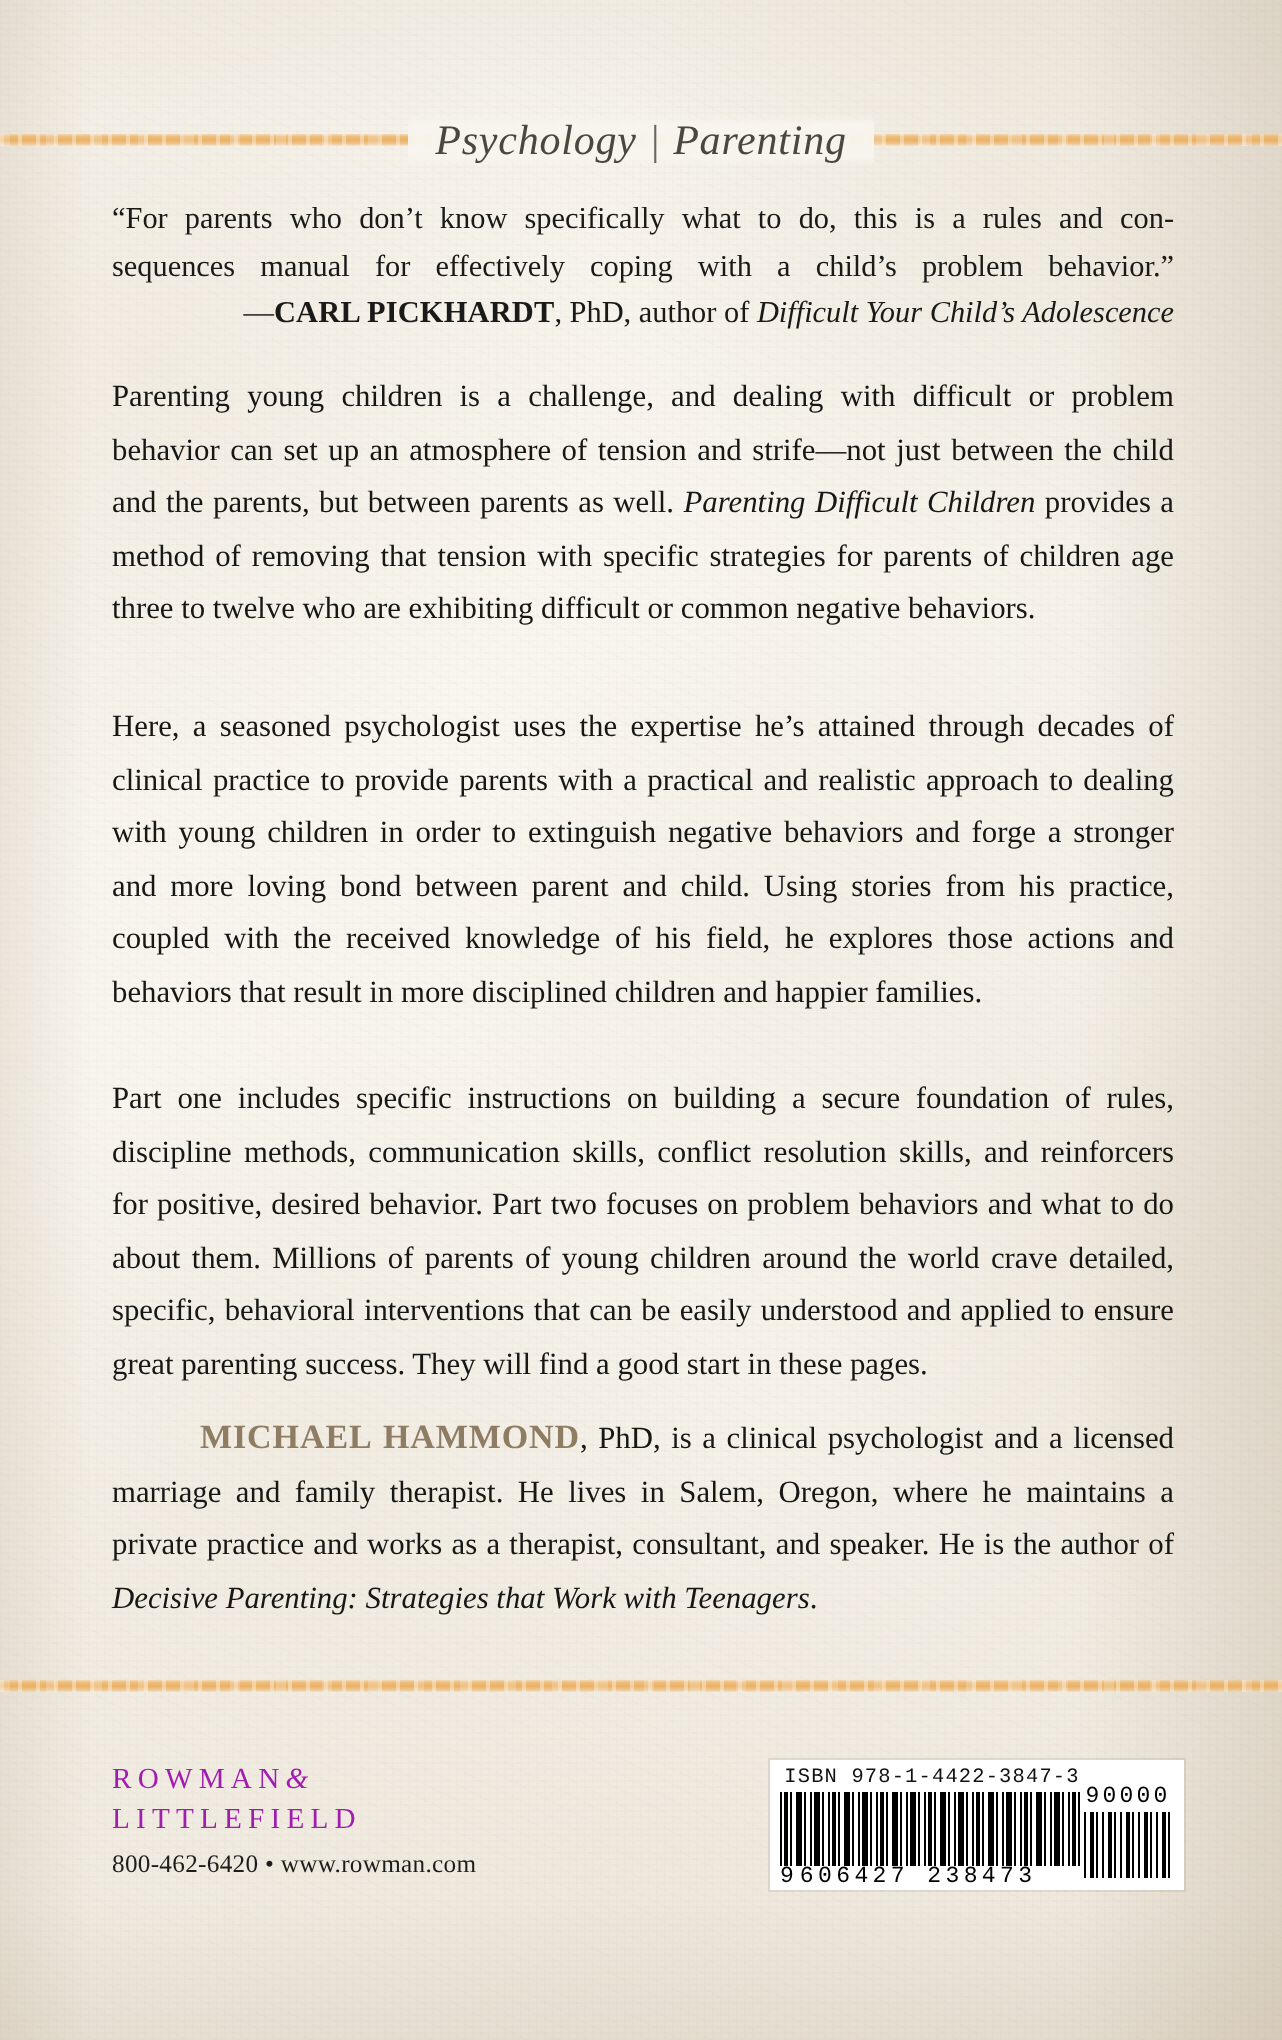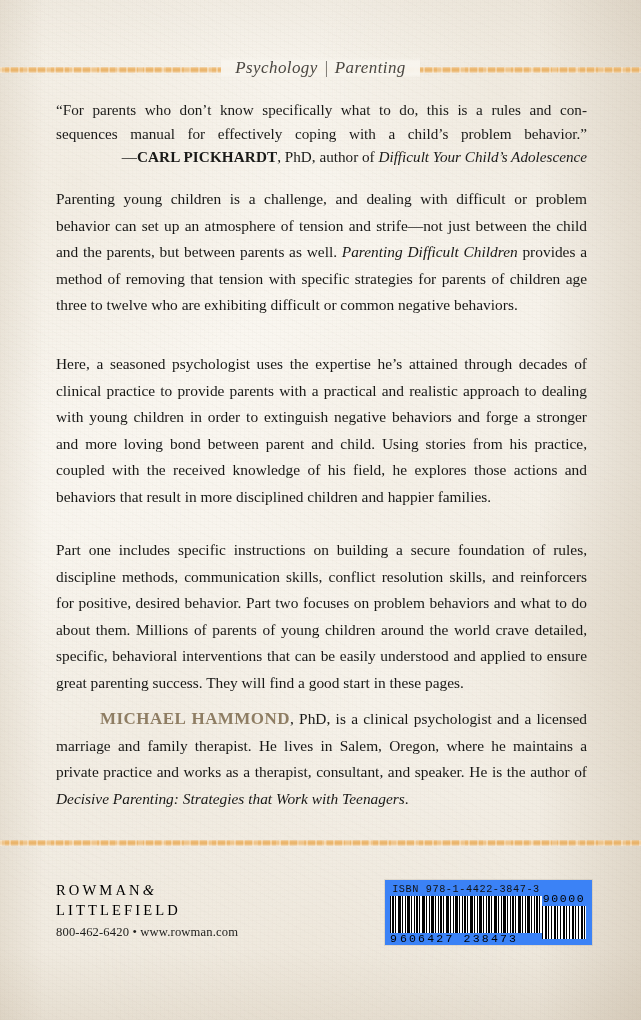--- a/index.html
+++ b/index.html
@@ -95,21 +95,21 @@
     left: 0;
     width: 641px;
     text-align: center;
     z-index: 3;
   }
   .category-inner {
     display: inline-block;
     padding: 0 14px;
     background: linear-gradient(180deg, rgba(248,245,238,0) 0%, rgba(248,245,238,.96) 18%, rgba(248,245,238,.96) 82%, rgba(248,245,238,0) 100%);
     font-style: italic;
-    font-size: 17px;
+    font-size: 21px;
     letter-spacing: .4px;
     color: #4a4742;
     white-space: nowrap;
   }
   .category-sep {
     padding: 0 6px;
     color: #6a6760;
   }
 
   
@@ -166,21 +166,21 @@
   .publisher {
     position: absolute;
     left: 56px;
     top: 881px;
     color: #222220;
   }
   .pub-logo {
     font-size: 14.6px;
     letter-spacing: 3.1px;
     line-height: 19.5px;
-    color: #000000;
+    color: #a21caf;
   }
   .pub-amp { font-style: italic; letter-spacing: 0; }
   .pub-contact {
     margin-top: 5px;
     font-size: 12.6px;
     letter-spacing: .15px;
     color: #1d1d1b;
   }
   .pub-credit {
     margin-top: 13px;
@@ -189,21 +189,21 @@
     color: #1d1d1b;
   }
 
   
   .barcode-box {
     position: absolute;
     left: 385px;
     top: 880px;
     width: 207px;
     height: 65px;
-    background: #3b82f6;
+    background: #ffffff;
     padding: 4px 5px 3px 5px;
     box-sizing: border-box;
     box-shadow: 0 0 0 1px rgba(150,140,124,.18);
   }
   .bc-isbn {
     font-family: "Liberation Mono", "DejaVu Sans Mono", monospace;
     font-size: 10.2px;
     letter-spacing: .6px;
     color: #111;
     text-align: center;

